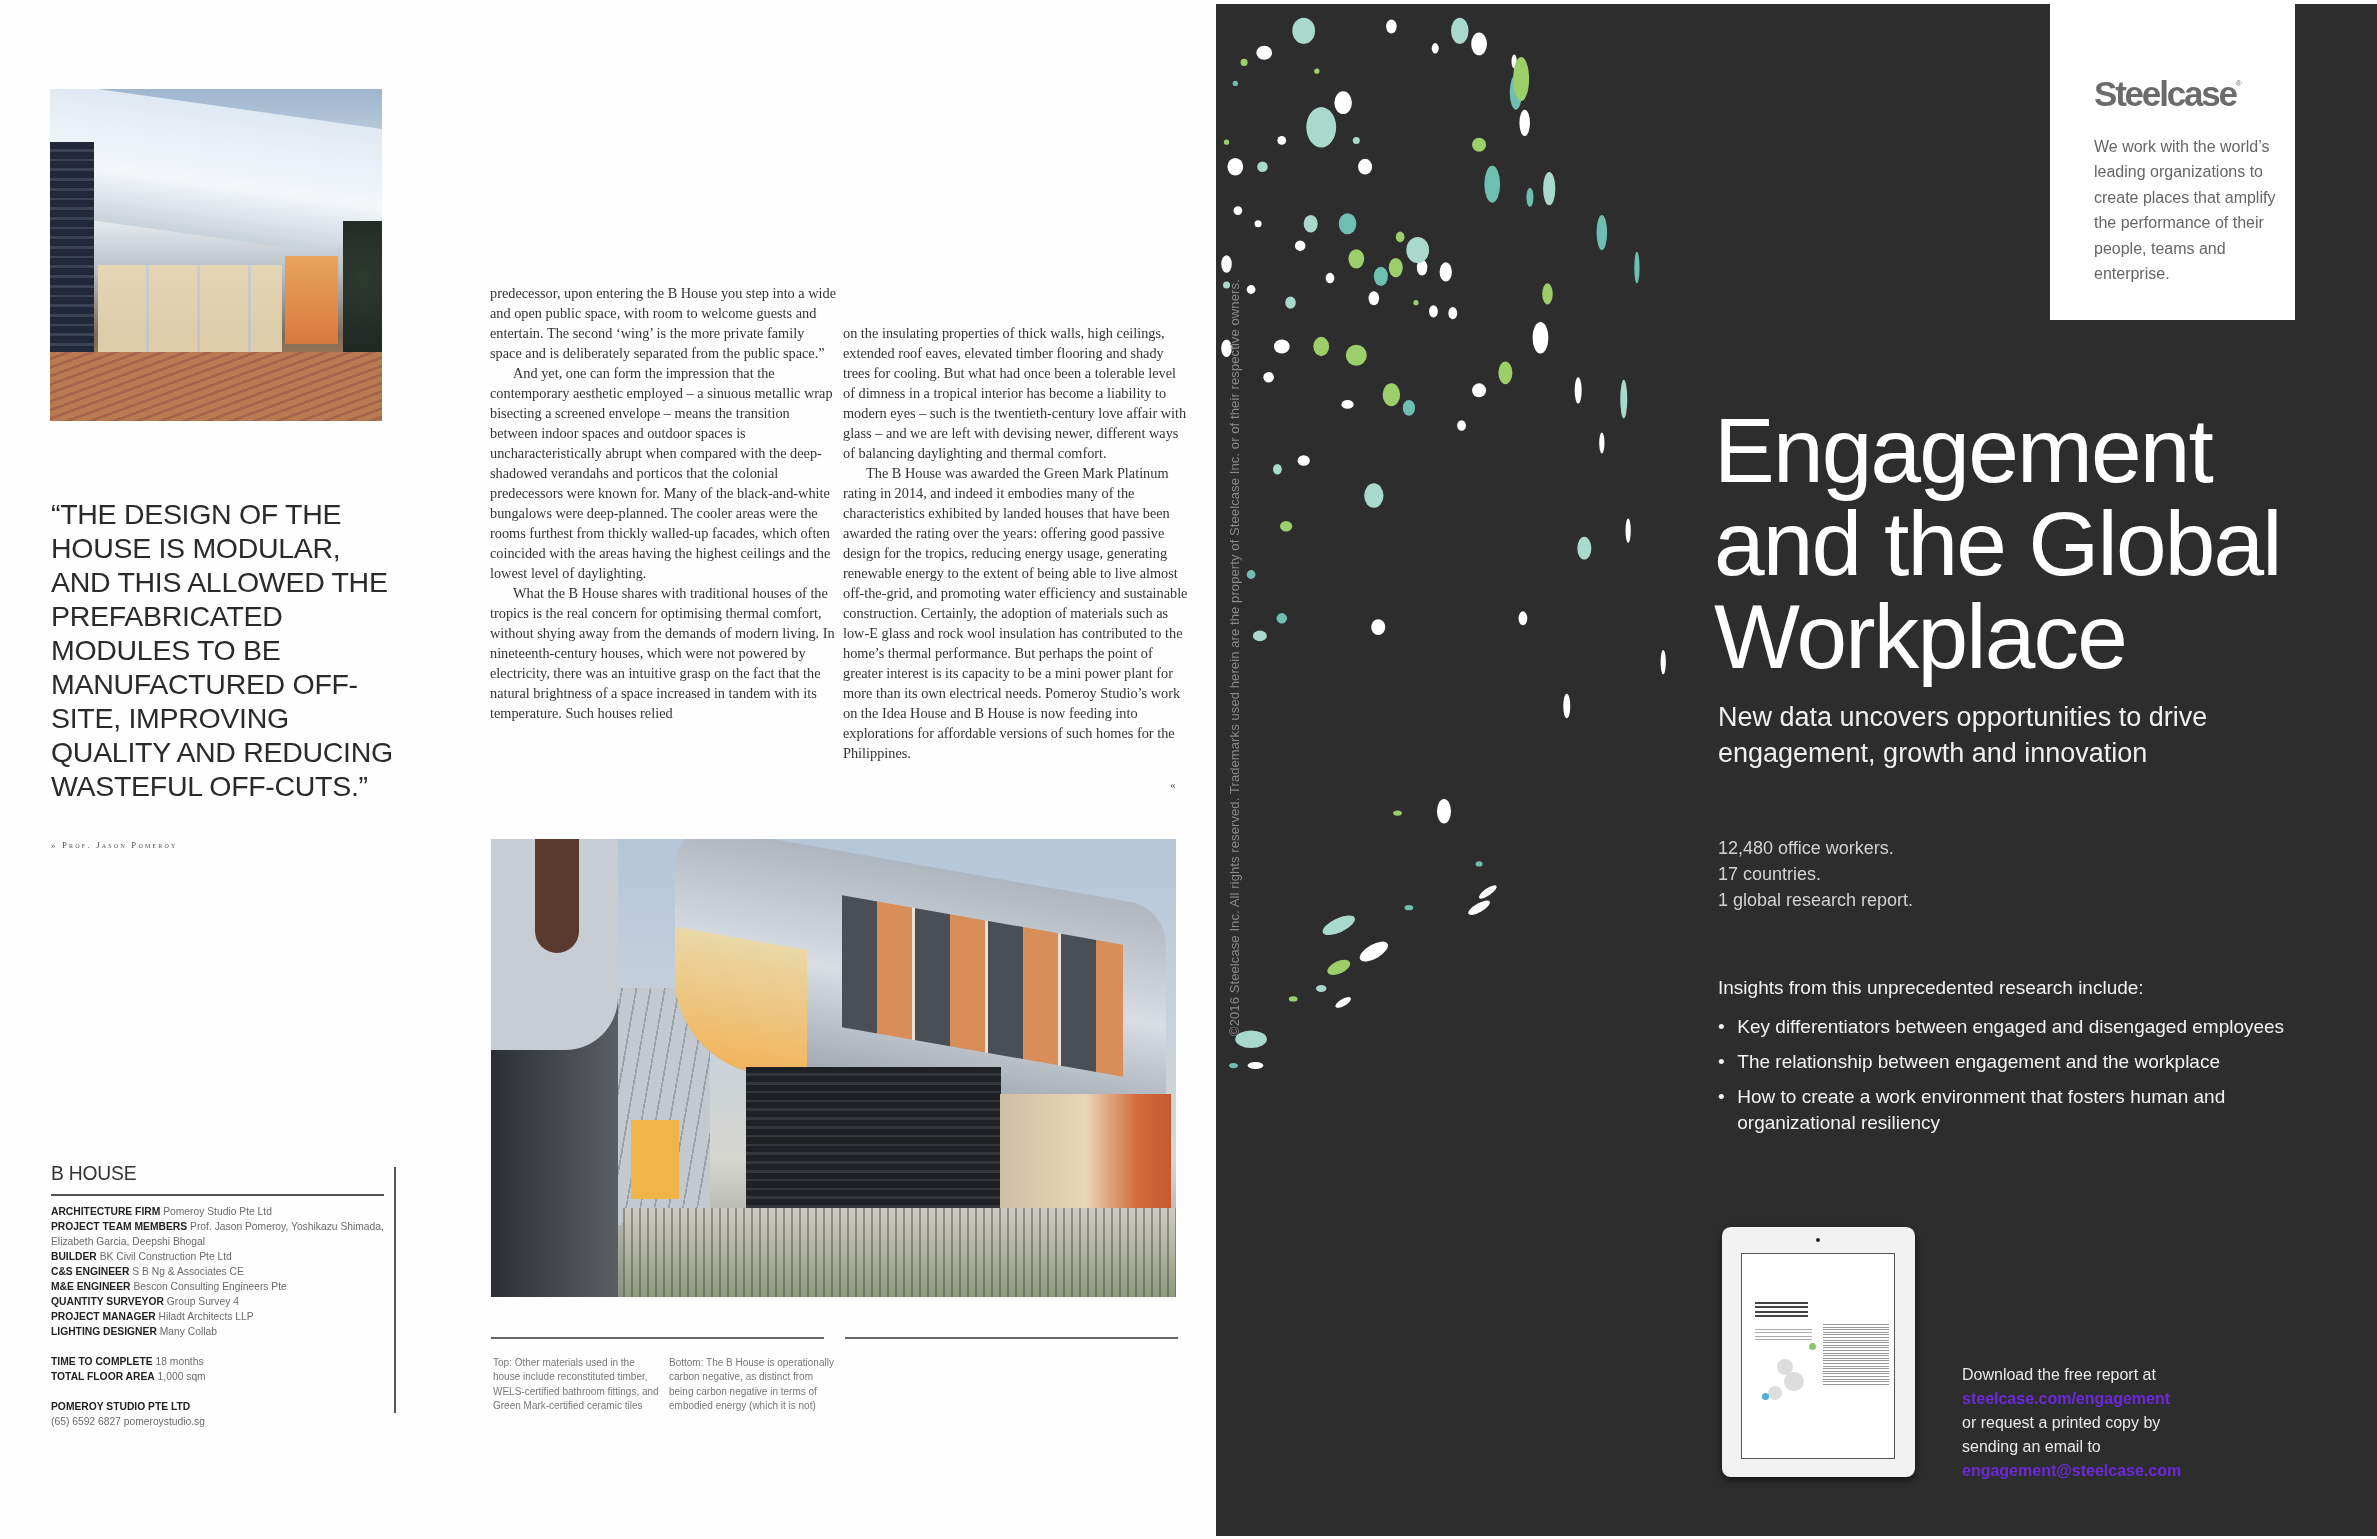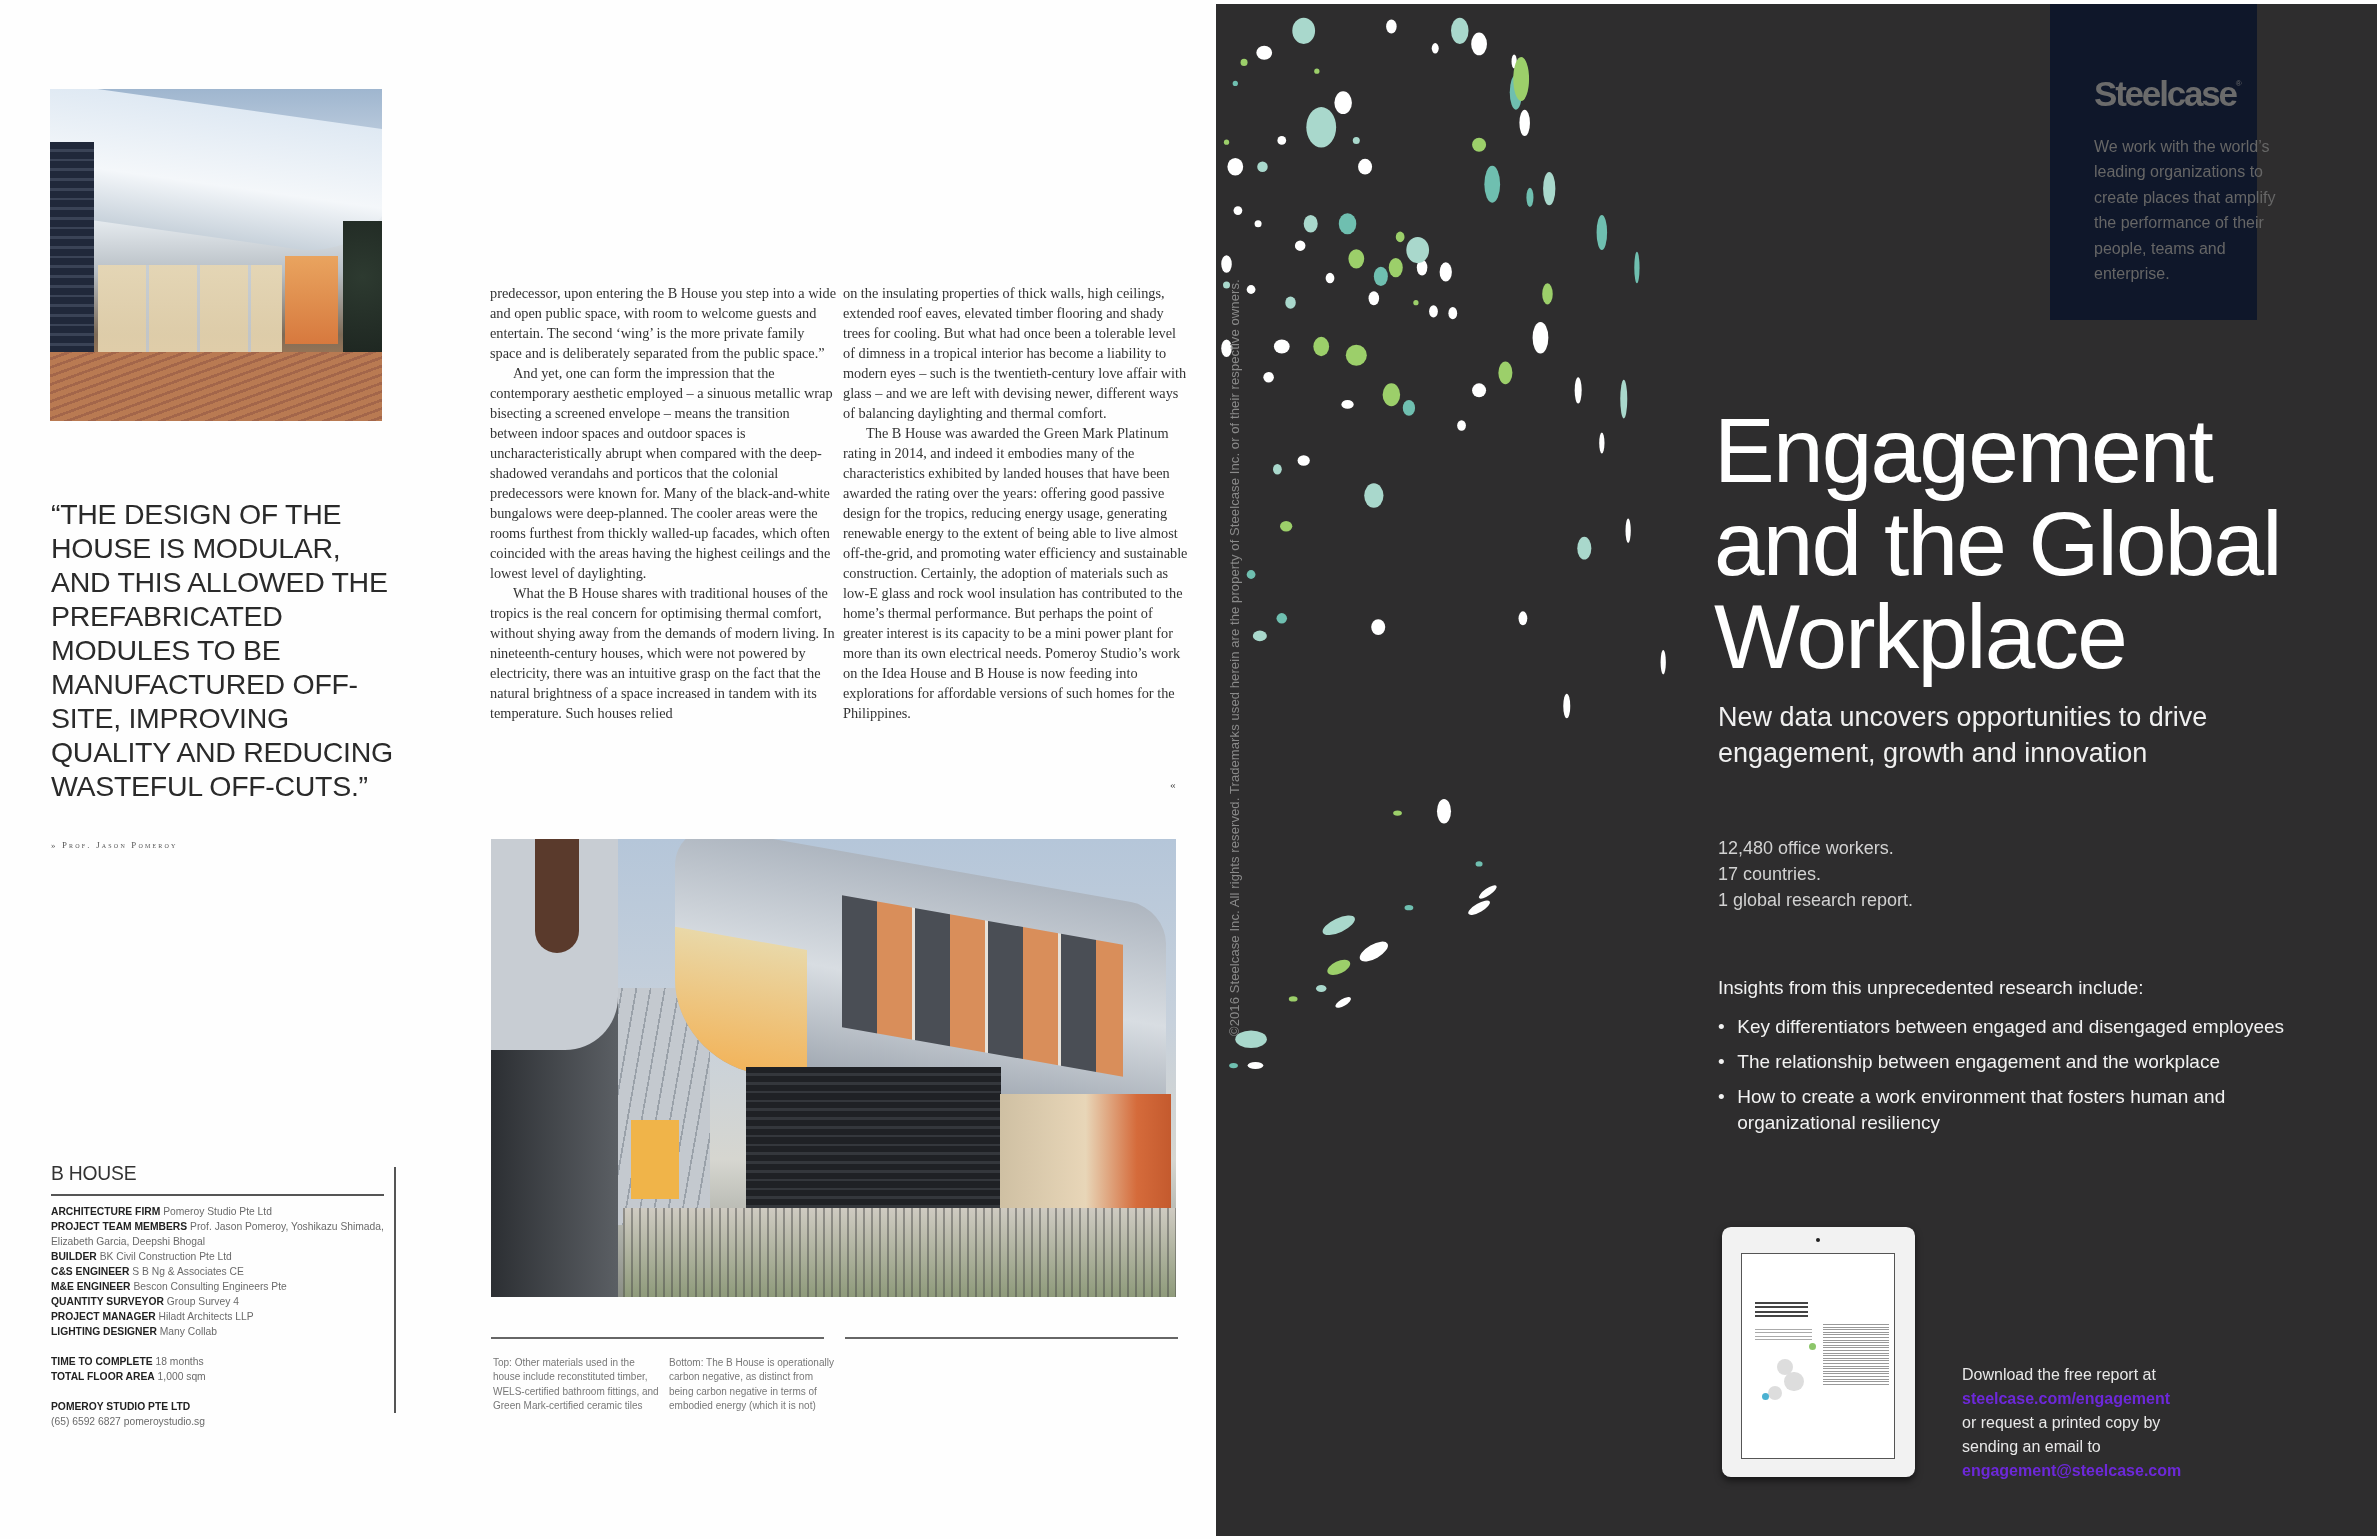--- a/index.html
+++ b/index.html
@@ -24,21 +24,21 @@
   .pull-quote { position:absolute; left:51px; top:497px; width:342px; font-family:"Liberation Sans", sans-serif;
     font-size:28.5px; line-height:34px; color:#2a2a2a; letter-spacing:-0.3px; text-transform:uppercase; font-weight:normal; }
   .quote-attrib { position:absolute; left:51px; top:840px; font-family:"Liberation Serif", serif; font-size:8.8px;
     letter-spacing:2.2px; color:#555; font-variant:small-caps; }
 
   .body-col { position:absolute; top:283px; width:347px; font-family:"Liberation Serif", serif; font-size:14.3px;
     line-height:20px; color:#333; text-align:left; }
   .body-col p { margin:0; }
   .body-col p.indent { text-indent:23px; }
   .col-1 { left:490px; }
-  .col-2 { left:843px; }
+  .col-2 { left:843px;margin-top:40px; }
   .end-mark { position:absolute; left:1170px; top:778px; font-family:"Liberation Serif", serif; font-size:11.4px; color:#555; }
 
   .photo-main { position:absolute; left:491px; top:839px; width:685px; height:458px; overflow:hidden;
     background:linear-gradient(180deg,#b5c6d9 0%,#c7d1dc 40%,#d6d6d0 70%,#8b8f86 100%); }
   .pm-leftwing { position:absolute; left:0; top:0; width:127px; height:458px; background:linear-gradient(90deg,#2c2f33,#5b5f64); }
   .pm-leftwing .loop { position:absolute; left:0; top:0; width:127px; height:211px; border-radius:0 0 53px 0; background:#c8cdd3; }
   .pm-leftwing .loop-in { position:absolute; left:44px; top:0; width:44px; height:114px; border-radius:0 0 35px 35px; background:#5a3a2c; }
   .pm-upper { position:absolute; left:184px; top:26px; width:491px; height:237px; border-radius:44px 35px 35px 79px;
     background:linear-gradient(180deg,#aeb6c0,#d8dde2 50%,#9ba3ad); transform:skewY(10deg); }
   .pm-upper .lit { position:absolute; left:0; top:105px; width:132px; height:132px; border-radius:0 0 0 79px;
@@ -71,21 +71,21 @@
   .caption { position:absolute; top:1356px; width:167px; font-size:10px; line-height:14.3px; color:#777; }
   .caption-top { left:493px; }
   .caption-bottom { left:669px; }
 
   
   .ad-page { position:absolute; left:1216px; top:3.5px; width:1162px; height:1532px; background:#2e2d2e; overflow:hidden; }
   .globe { position:absolute; left:0; top:0; width:456px; height:1141px; }
   .copyright-vert { position:absolute; left:1227px; top:1036px; transform-origin:left top; transform:rotate(-90deg);
     font-size:13px; color:#8a8a8a; white-space:nowrap; letter-spacing:0.1px; }
 
-  .brand-box { position:absolute; left:2049px; top:3.5px; width:207px; height:316px; background:#0f172a; }
+  .brand-box { position:absolute; left:2049px; top:3.5px; width:245px; height:316px; background:#ffffff; }
   .brand-logo { position:absolute; left:44px; top:70px; font-size:35px; font-weight:bold; letter-spacing:-2.2px; color:#6b6b6b; }
   .brand-logo sup { font-size:8px; font-weight:normal; letter-spacing:0; vertical-align:top; position:relative; top:5.3px; }
   .brand-text { position:absolute; left:44px; top:130px; width:202px; font-size:16px; line-height:25.5px; color:#666; }
 
   .ad-headline { position:absolute; left:1714px; top:404px; font-size:91px; line-height:93px; font-weight:normal;
     color:#ffffff; letter-spacing:-1.8px; font-family:"Liberation Sans", sans-serif; -webkit-text-stroke:0; }
   .ad-headline span { display:block; font-weight:lighter; }
   .ad-subhead { position:absolute; left:1718px; top:699px; width:614px; font-size:27px; line-height:36px; color:#f0f0f0; }
   .ad-stats { position:absolute; left:1718px; top:835px; font-size:18px; line-height:26px; color:#d2d2d2; }
   .ad-insights-intro { position:absolute; left:1718px; top:977px; font-size:19px; color:#f2f2f2; }

